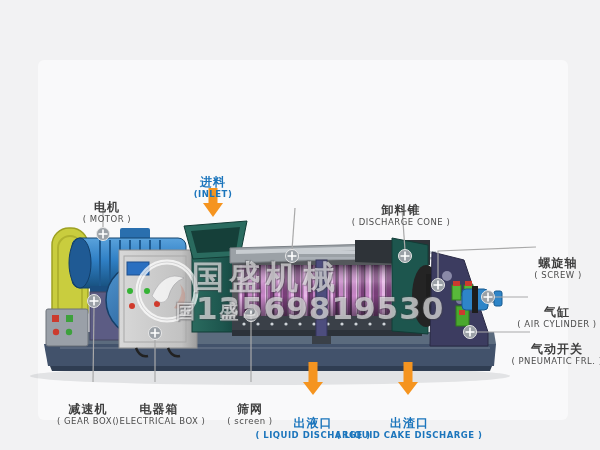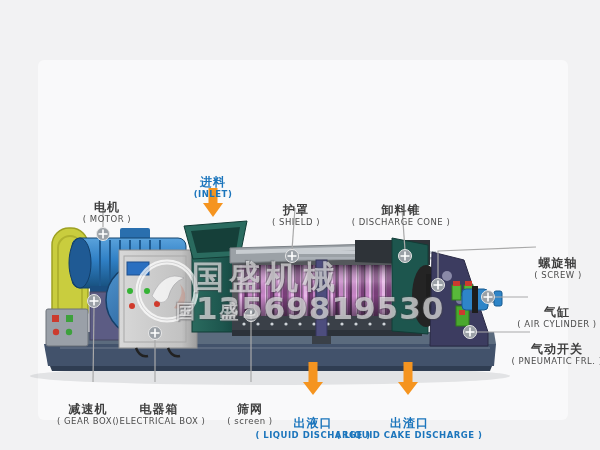--- a/index.html
+++ b/index.html
@@ -278,24 +278,20 @@
   <div class="label" style="left:57px;top:181px;width:100px;">
     <div class="zh">电机</div>
     <div class="en">( MOTOR )</div>
   </div>
 
   <div class="label blue" style="left:163px;top:156px;width:100px;">
     <div class="zh">进料</div>
     <div class="en">(INLET)</div>
   </div>
 
-  <div class="label" style="left:246px;top:184px;width:100px;">
-    <div class="zh">护罩</div>
-    <div class="en">( SHIELD )</div>
-  </div>
 
   <div class="label" style="left:326px;top:184px;width:150px;">
     <div class="zh">卸料锥</div>
     <div class="en">( DISCHARGE CONE )</div>
   </div>
 
   <div class="label" style="left:512px;top:237px;width:92px;">
     <div class="zh">螺旋轴</div>
     <div class="en">( SCREW )</div>
   </div>

